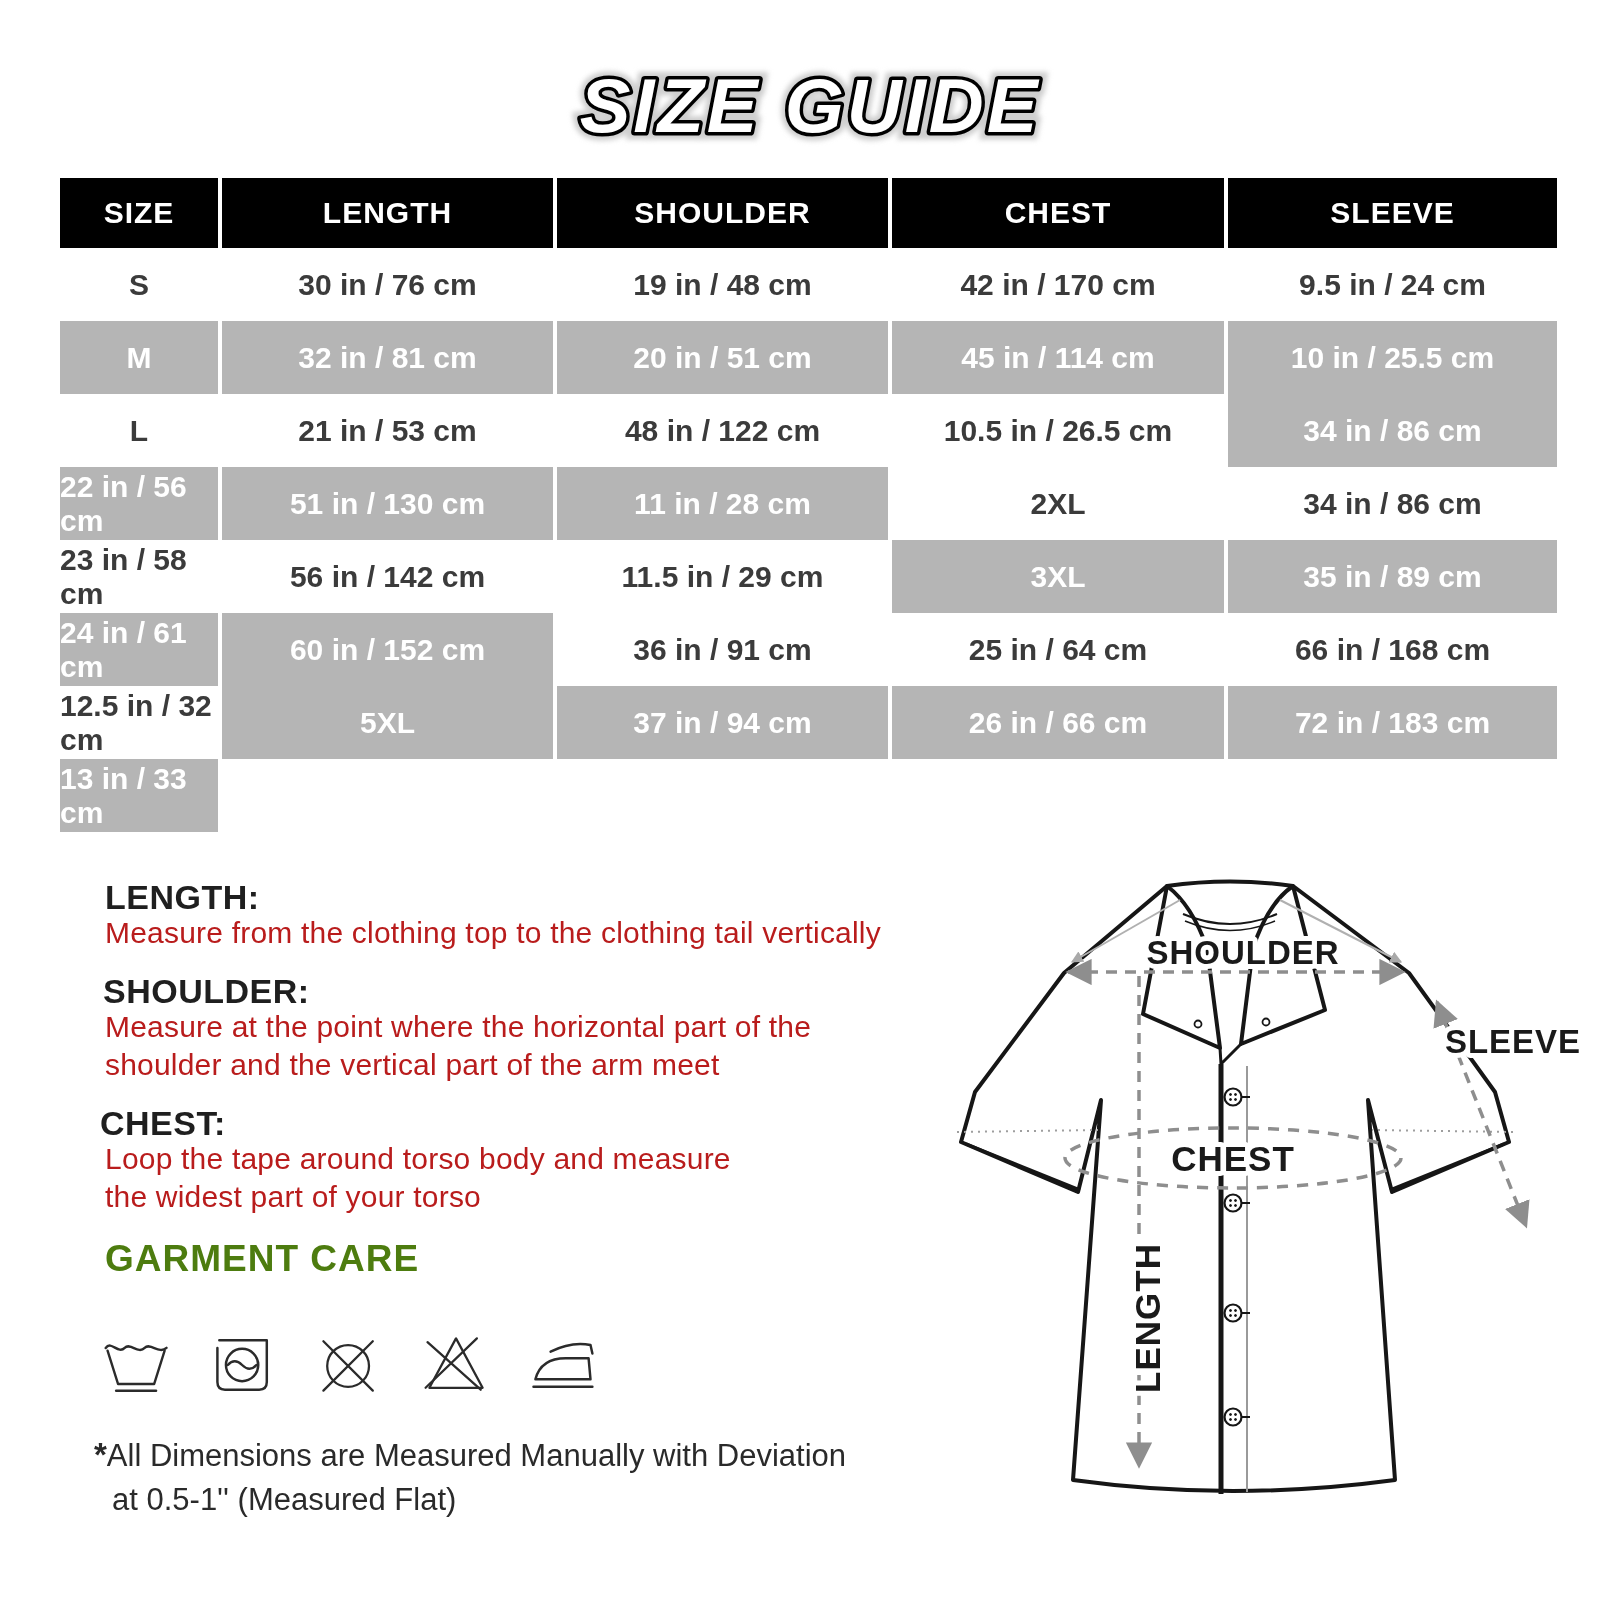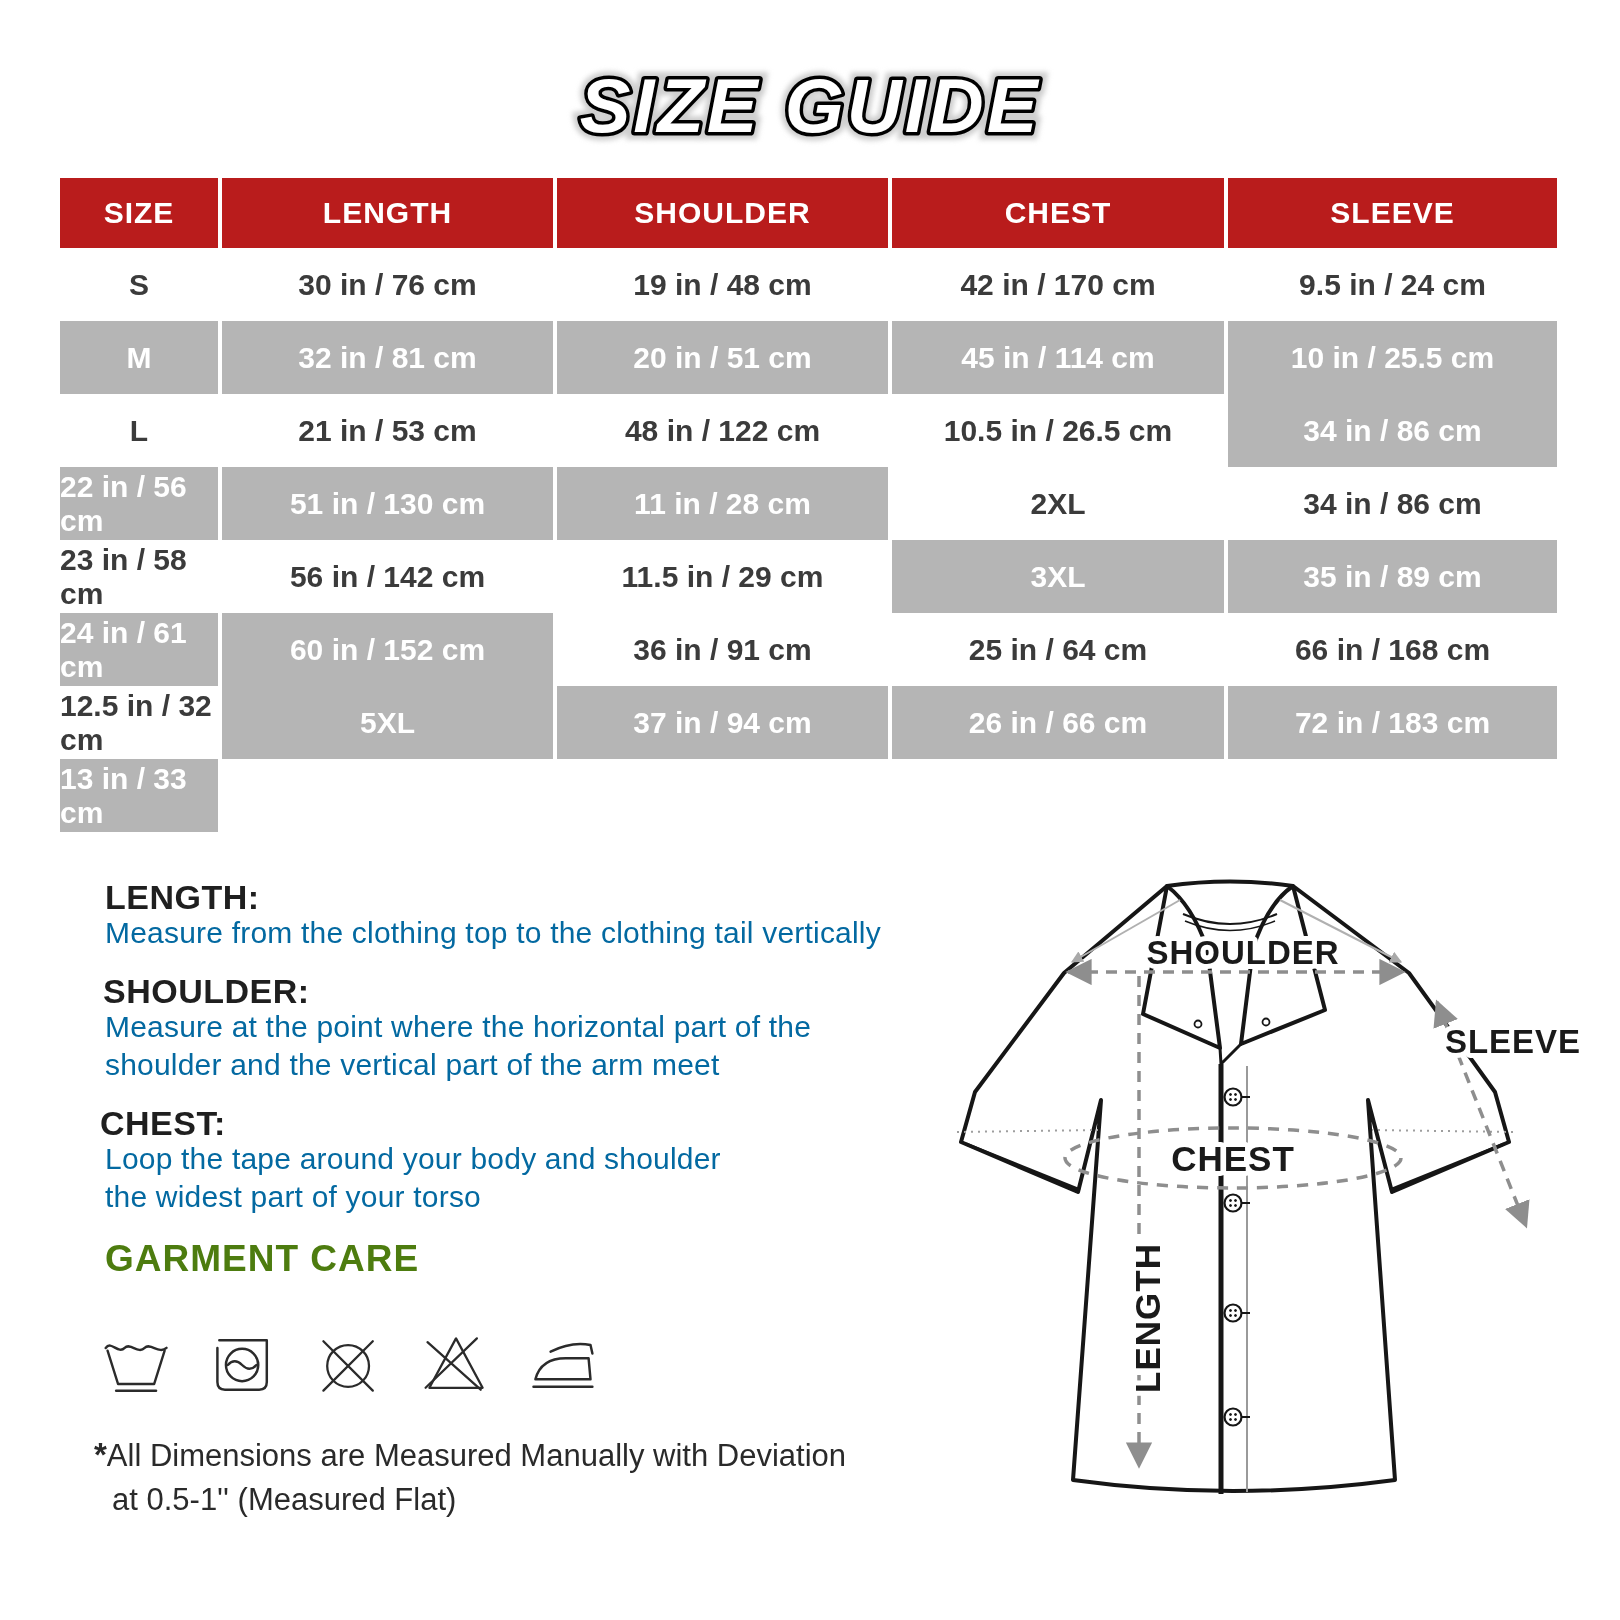--- a/index.html
+++ b/index.html
@@ -12,31 +12,31 @@
   
   #size-table{
     position:absolute;left:60px;top:178px;
     display:grid;
     grid-template-columns:158px 331px 331px 332px 329px;
     grid-template-rows:70px;
     grid-auto-rows:73px;
     column-gap:4px;
   }
   .hcell{
-    background:#b91c1c;color:#ffffff;display:flex;align-items:center;justify-content:center;
+    background:#000000;color:#ffffff;display:flex;align-items:center;justify-content:center;
     font-weight:bold;font-size:30px;letter-spacing:1px;
   }
   .cell{
     display:flex;align-items:center;justify-content:center;
     font-weight:bold;font-size:30px;color:#3b3b3b;background:#ffffff;
   }
   .cell.gray{background:#b5b5b5;color:#ffffff}
   
   .sec-h{position:absolute;font-size:34px;font-weight:bold;color:#1f1f1f;letter-spacing:.5px}
-  .sec-t{position:absolute;font-size:30px;color:#0369a1;letter-spacing:.2px}
+  .sec-t{position:absolute;font-size:30px;color:#b91c1c;letter-spacing:.2px}
   #care-heading{position:absolute;left:105px;top:1238px;font-size:37px;font-weight:bold;color:#4d7c0f;letter-spacing:1px}
   #care-icons{position:absolute;left:100px;top:1326px;display:flex;gap:30px}
   #care-icons svg{display:block}
   .foot{position:absolute;font-size:31px;color:#2a2a2a}
   .foot b{font-size:33px}
   
   #shirt-diagram{position:absolute;left:880px;top:860px}
   .diag-label{font-family:"Liberation Sans",sans-serif;font-weight:bold;fill:#1a1a1a;
     paint-order:stroke;stroke:#ffffff;stroke-width:10px;stroke-linejoin:round;letter-spacing:1px}
 </style>
@@ -101,21 +101,21 @@
   </div>
 
 <div class="sec-h" style="left:105px;top:878px">LENGTH:</div>
 <div class="sec-t" style="left:105px;top:916px">Measure from the clothing top to the clothing tail vertically</div>
 
 <div class="sec-h" style="left:103px;top:972px">SHOULDER:</div>
 <div class="sec-t" style="left:105px;top:1010px">Measure at the point where the horizontal part of the</div>
 <div class="sec-t" style="left:105px;top:1048px">shoulder and the vertical part of the arm meet</div>
 
 <div class="sec-h" style="left:100px;top:1104px">CHEST:</div>
-<div class="sec-t" style="left:105px;top:1142px">Loop the tape around your body and shoulder</div>
+<div class="sec-t" style="left:105px;top:1142px">Loop the tape around torso body and measure</div>
 <div class="sec-t" style="left:105px;top:1180px">the widest part of your torso</div>
 
 <div id="care-heading">GARMENT CARE</div>
 
 <div id="care-icons">
 
   <svg width="76" height="78" viewBox="0 0 80 80" fill="none" stroke="#2b2b2b" stroke-width="2.6" stroke-linecap="round" stroke-linejoin="round">
     <path d="M6,22 C12,14 19,29 26,22 C32,16 40,29 47,22 C53,16 62,29 70,22"></path>
     <path d="M8,25 L19,60 L57,60 L68,25"></path>
     <path d="M17,67 L59,67"></path>

